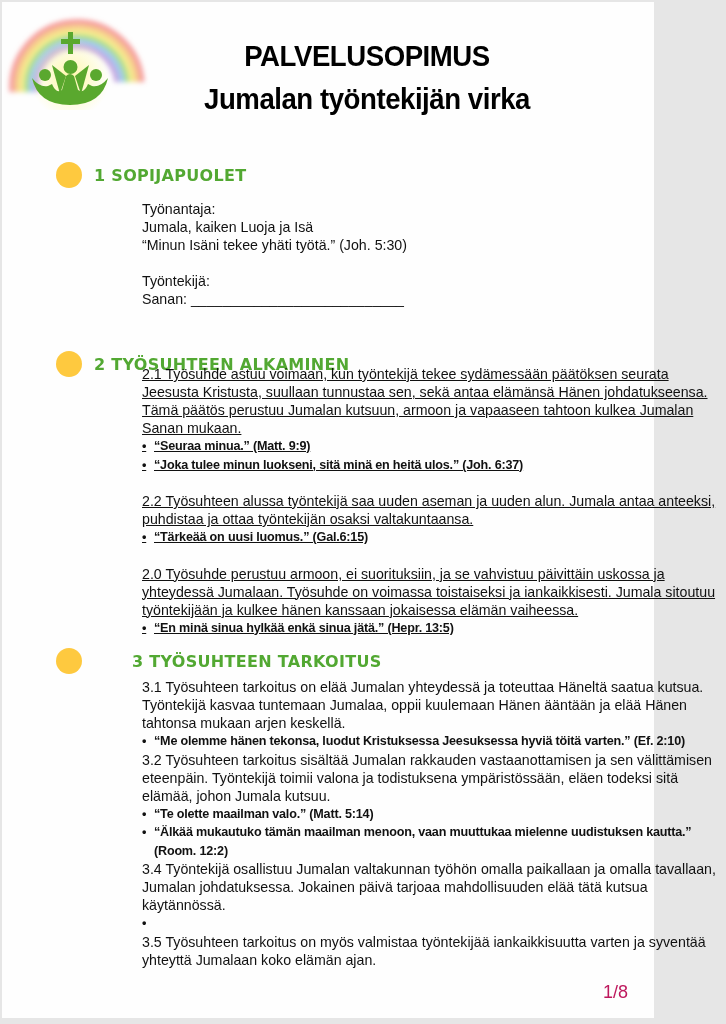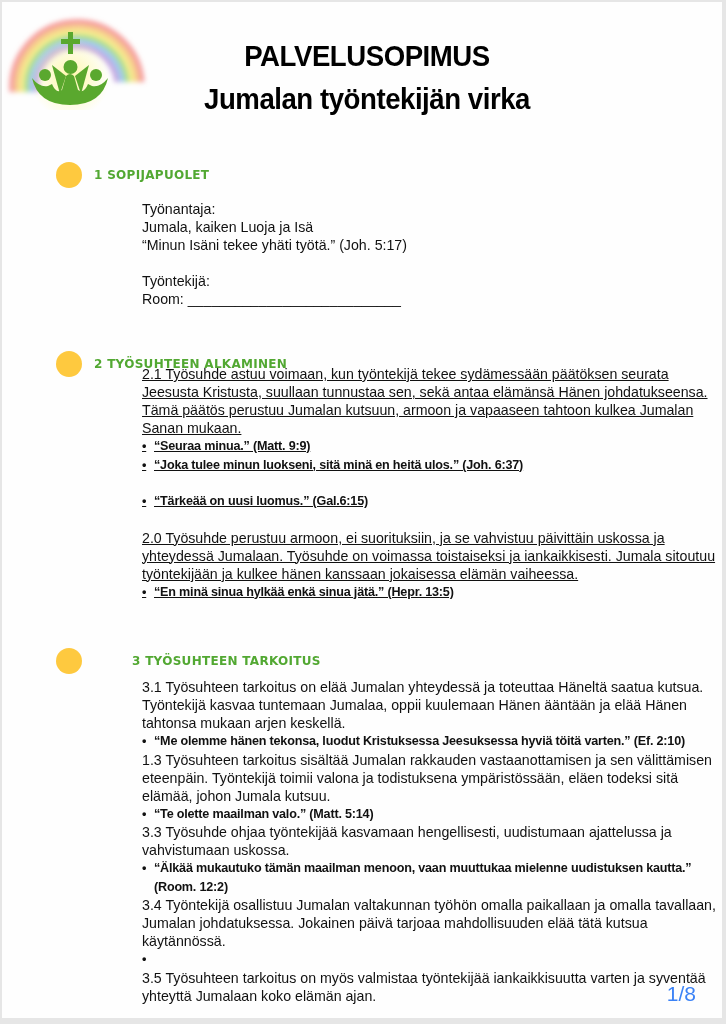--- a/index.html
+++ b/index.html
@@ -6,21 +6,21 @@
   body {
     width: 726px; height: 1024px;
     background: #e6e6e6;
     position: relative;
     overflow: hidden;
     font-family: "Liberation Sans", sans-serif;
   }
   .page {
     position: absolute;
     left: 2px; top: 2px;
-    width: 720px; height: 1016px;
+    width: 652px; height: 1016px;
     background: #fefefe;
   }
   .logo {
     position: absolute;
     left: 2px; top: 8px;
     width: 150px; height: 100px;
   }
   .title {
     position: absolute;
     left: 140px; width: 450px;
@@ -40,21 +40,21 @@
     display: flex; align-items: center;
   }
   .dot {
     width: 26px; height: 26px; border-radius: 50%;
     background: #fec93f;
     margin-right: 12px;
   }
   .sec-title {
     color: #52a832;
     font-weight: bold;
-    font-size: 12px;
+    font-size: 16px;
     letter-spacing: 0.3px;
     font-family: "DejaVu Sans", sans-serif;
   }
   .block {
     position: absolute;
     left: 92px;
     width: 580px;
     font-size: 14.2px;
     line-height: 18px;
     color: #111;
@@ -66,22 +66,22 @@
     font-size: 12.6px;
     line-height: 18.5px;
     letter-spacing: -0.2px;
     display: flex;
   }
   .bullet .b { width: 12px; flex: none; }
   .gap { height: 18px; }
   .pagenum {
     position: absolute;
     right: 26px; top: 980px;
-    font-size: 21px;
-    color: #3b82f6;
+    font-size: 18px;
+    color: #be185d;
   }
 </style>
 </head>
 <body>
 
 <div class="page">
 
   <svg class="logo" viewBox="0 0 150 100">
     <defs>
       <filter id="blur" x="-20%" y="-20%" width="140%" height="140%">
@@ -114,41 +114,42 @@
   <div class="title t1">PALVELUSOPIMUS</div>
   <div class="title t2">Jumalan työntekijän virka</div>
 
   <div class="sec-head" style="top:158px;">
     <span class="dot"></span>
     <span class="sec-title">1 SOPIJAPUOLET</span>
   </div>
   <div class="block" style="top:198px;">
     <p>Työnantaja:</p>
     <p>Jumala, kaiken Luoja ja Isä</p>
-    <p>“Minun Isäni tekee yhäti työtä.” (Joh. 5:17)</p>
+    <p>“Minun Isäni tekee yhäti työtä.” (Joh. 5:30)</p>
     <div class="gap"></div>
     <p>Työntekijä:</p>
-    <p>Room: ___________________________</p>
+    <p>Sanan: ___________________________</p>
   </div>
 
   <div class="sec-head" style="top:325px;margin-top:22px;">
     <span class="dot"></span>
     <span class="sec-title">2 TYÖSUHTEEN ALKAMINEN</span>
   </div>
   <div class="block" style="top:363px;text-decoration:underline;">
     <p>2.1 Työsuhde astuu voimaan, kun työntekijä tekee sydämessään päätöksen seurata Jeesusta Kristusta, suullaan tunnustaa sen, sekä antaa elämänsä Hänen johdatukseensa.  Tämä päätös perustuu Jumalan kutsuun, armoon ja vapaaseen tahtoon kulkea Jumalan Sanan mukaan.</p>
     <div class="bullet">
         <span class="b">•</span>
         <span>“Seuraa minua.” (Matt. 9:9)</span>
       </div>
     <div class="bullet">
         <span class="b">•</span>
         <span>“Joka tulee minun luokseni, sitä minä en heitä ulos.” (Joh. 6:37)</span>
       </div>
     <div class="gap"></div>
+    <p>2.2 Työsuhteen alussa työntekijä saa uuden aseman ja uuden alun. Jumala antaa anteeksi, puhdistaa ja ottaa työntekijän osaksi valtakuntaansa.</p>
     <div class="bullet">
         <span class="b">•</span>
         <span>“Tärkeää on uusi luomus.” (Gal.6:15)</span>
       </div>
     <div class="gap"></div>
     <p>2.0 Työsuhde perustuu armoon, ei suorituksiin, ja se vahvistuu päivittäin uskossa ja yhteydessä Jumalaan. Työsuhde on voimassa toistaiseksi ja iankaikkisesti. Jumala sitoutuu työntekijään ja kulkee hänen kanssaan jokaisessa elämän vaiheessa.</p>
     <div class="bullet">
         <span class="b">•</span>
         <span>“En minä sinua hylkää enkä sinua jätä.” (Hepr. 13:5)</span>
       </div>
@@ -157,26 +158,25 @@
   <div class="sec-head" style="top:644px;gap:38px;">
     <span class="dot"></span>
     <span class="sec-title">3  TYÖSUHTEEN TARKOITUS</span>
   </div>
   <div class="block" style="top:676px;">
     <p>3.1 Työsuhteen tarkoitus on elää Jumalan yhteydessä ja toteuttaa Häneltä saatua kutsua. Työntekijä kasvaa tuntemaan Jumalaa, oppii kuulemaan Hänen ääntään ja elää Hänen tahtonsa mukaan arjen keskellä.</p>
     <div class="bullet">
         <span class="b">•</span>
         <span>“Me olemme hänen tekonsa, luodut Kristuksessa Jeesuksessa hyviä töitä varten.” (Ef. 2:10)</span>
       </div>
-    <p>1.3 Työsuhteen tarkoitus sisältää Jumalan rakkauden vastaanottamisen ja sen välittämisen eteenpäin. Työntekijä toimii valona ja todistuksena ympäristössään, eläen todeksi sitä elämää, johon Jumala kutsuu.</p>
+    <p>3.2 Työsuhteen tarkoitus sisältää Jumalan rakkauden vastaanottamisen ja sen välittämisen eteenpäin. Työntekijä toimii valona ja todistuksena ympäristössään, eläen todeksi sitä elämää, johon Jumala kutsuu.</p>
     <div class="bullet">
         <span class="b">•</span>
         <span>“Te olette maailman valo.” (Matt. 5:14)</span>
       </div>
-    <p>3.3 Työsuhde ohjaa työntekijää kasvamaan hengellisesti, uudistumaan ajattelussa ja vahvistumaan uskossa.</p>
     <div class="bullet">
         <span class="b">•</span>
         <span>“Älkää mukautuko tämän maailman menoon, vaan muuttukaa mielenne uudistuksen kautta.” (Room. 12:2)</span>
       </div>
     <p>3.4 Työntekijä osallistuu Jumalan valtakunnan työhön omalla paikallaan ja omalla tavallaan, Jumalan johdatuksessa. Jokainen päivä tarjoaa mahdollisuuden elää tätä kutsua käytännössä.</p>
     <div class="bullet">
         <span class="b">•</span>
       </div>
     <p>3.5 Työsuhteen tarkoitus on myös valmistaa työntekijää iankaikkisuutta varten ja syventää yhteyttä Jumalaan koko elämän ajan.</p>
   </div>

